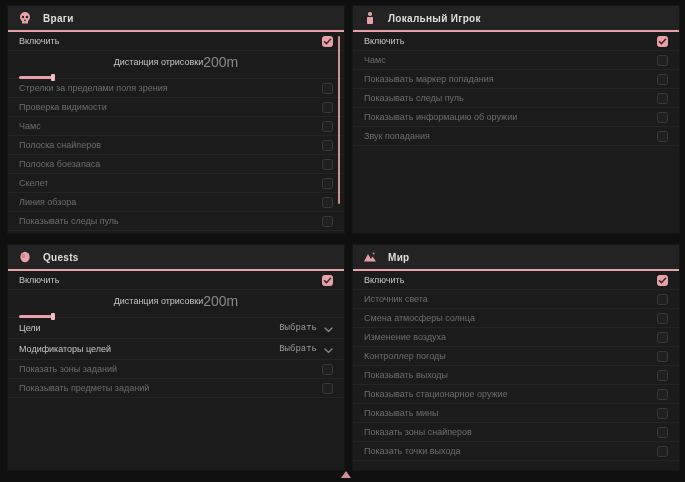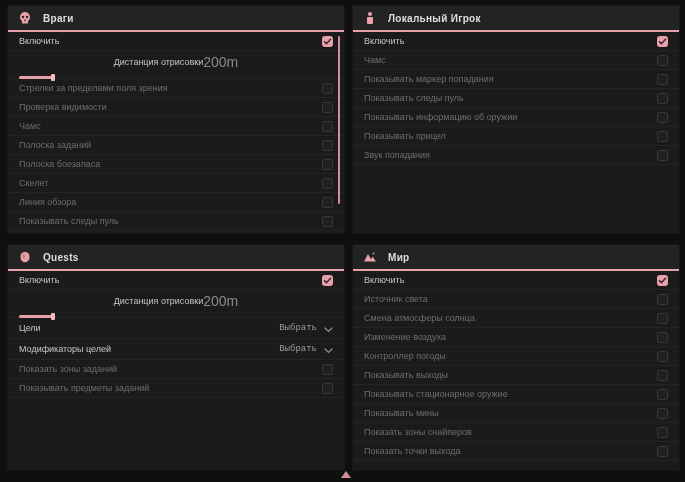--- a/index.html
+++ b/index.html
@@ -78,21 +78,21 @@
         </div>
         <div class="row toggle">
           <span class="lbl">Проверка видимости</span>
           <span class="cb"></span>
         </div>
         <div class="row toggle">
           <span class="lbl">Чамс</span>
           <span class="cb"></span>
         </div>
         <div class="row toggle">
-          <span class="lbl">Полоска заданий</span>
+          <span class="lbl">Полоска снайперов</span>
           <span class="cb"></span>
         </div>
         <div class="row toggle">
           <span class="lbl">Полоска боезапаса</span>
           <span class="cb"></span>
         </div>
         <div class="row toggle">
           <span class="lbl">Скелет</span>
           <span class="cb"></span>
         </div>
@@ -134,24 +134,20 @@
         <div class="row toggle">
           <span class="lbl">Показывать маркер попадания</span>
           <span class="cb"></span>
         </div>
         <div class="row toggle">
           <span class="lbl">Показывать следы пуль</span>
           <span class="cb"></span>
         </div>
         <div class="row toggle">
           <span class="lbl">Показывать информацию об оружии</span>
-          <span class="cb"></span>
-        </div>
-        <div class="row toggle">
-          <span class="lbl">Показывать прицел</span>
           <span class="cb"></span>
         </div>
         <div class="row toggle">
           <span class="lbl">Звук попадания</span>
           <span class="cb"></span>
         </div>
       </div>
   </div>
 
   <div class="panel" id="panel-2">

